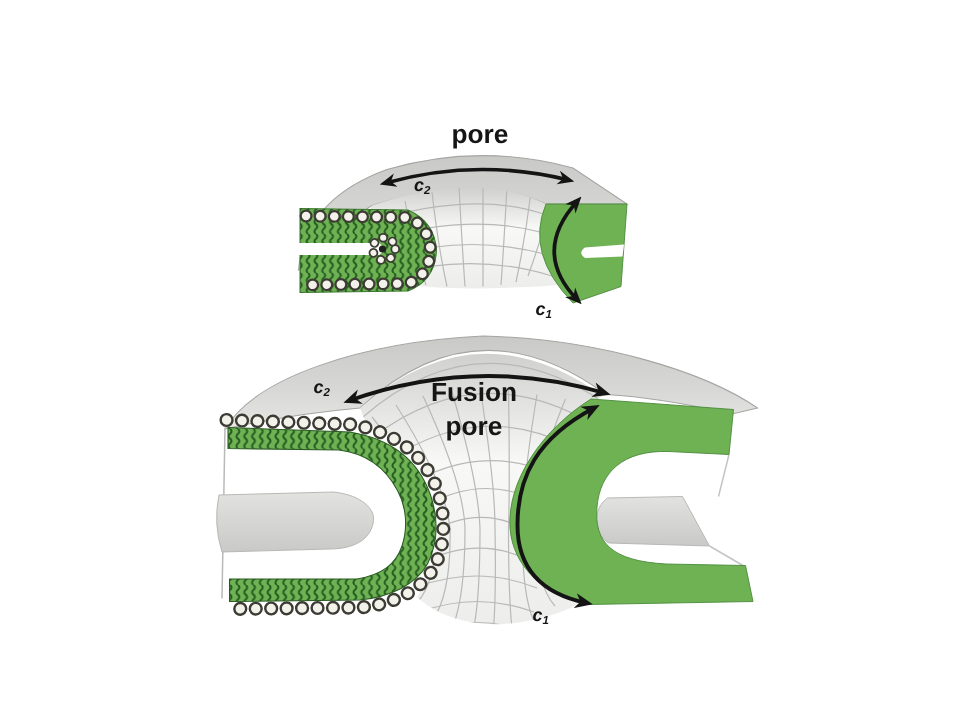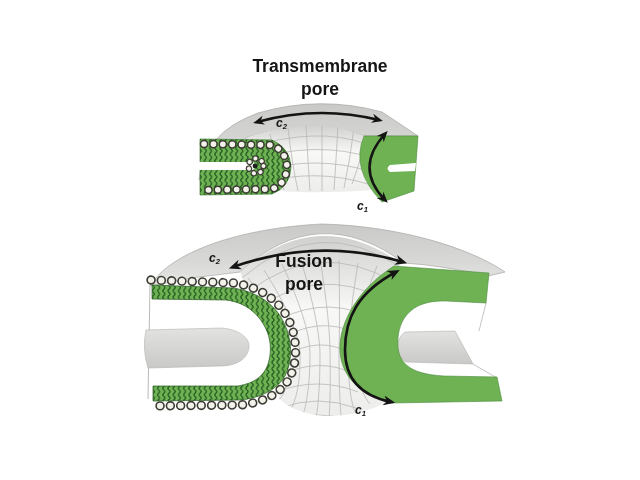--- a/index.html
+++ b/index.html
@@ -121,30 +121,30 @@
       <path d="M152,285 L233,288 C264,293 280,310 287,330 C293,348 291,364 285,376 C277,390 260,398 240,400 L153,401 L153,386 L238,386 C255,383 264,376 268,364 C272,352 271,338 265,327 C256,310 242,302 226,300 L152,299 Z" fill="url(#tails)"></path>
       <path d="M151,280 L235,283 C268,289 285,307 292,328 C298,348 296,366 289,379 C280,394 262,403 240,405 L152,406" fill="none" stroke="#3c3c34" stroke-width="9.4" stroke-dasharray="0.1 10.2" stroke-linecap="round"></path>
       <path d="M151,280 L235,283 C268,289 285,307 292,328 C298,348 296,366 289,379 C280,394 262,403 240,405 L152,406" fill="none" stroke="#f2f2ea" stroke-width="6.2" stroke-dasharray="0.1 10.2" stroke-linecap="round"></path>
     </g>
     <path class="arrow" d="M396,272 C358,292 345,318 345,350 C345,380 362,396 391,402" fill="none" stroke="#141414" stroke-width="2.6" marker-start="url(#ah)" marker-end="url(#ah)"></path>
     <path class="arrow" d="M233,267 Q318,237 403,262" fill="none" stroke="#141414" stroke-width="2.6" marker-start="url(#ah)" marker-end="url(#ah)"></path>
   </g>
 </svg>
 
 <div class="lbl title" style="left:320px;top:55px;">
-  <span>Transmembrane</span><br>
+  <br>
   <span>pore</span>
 </div>
 <div class="lbl clabel" style="left:276px;top:116px;">
   <span>c</span><sub>2</sub>
 </div>
 <div class="lbl clabel" style="left:357px;top:199px;">
   <span>c</span><sub>1</sub>
 </div>
-<div class="lbl title" style="left:304px;top:250px;">
+<div class="lbl title" style="left:316px;top:250px;">
   <span>Fusion</span><br>
   <span>pore</span>
 </div>
 <div class="lbl clabel" style="left:209px;top:251px;">
   <span>c</span><sub>2</sub>
 </div>
 <div class="lbl clabel" style="left:355px;top:403px;">
   <span>c</span><sub>1</sub>
 </div>
 </div>

